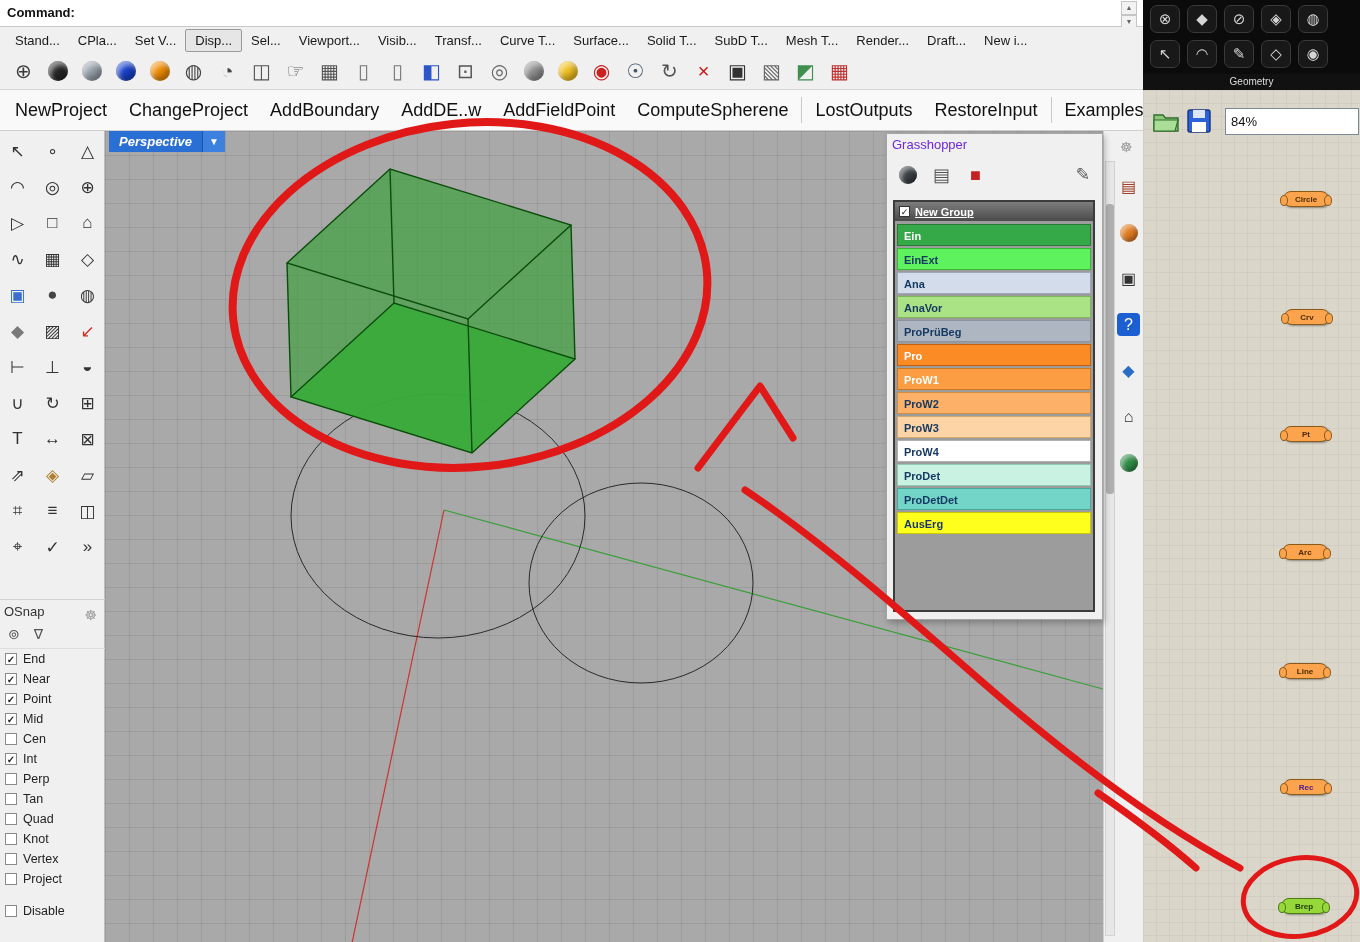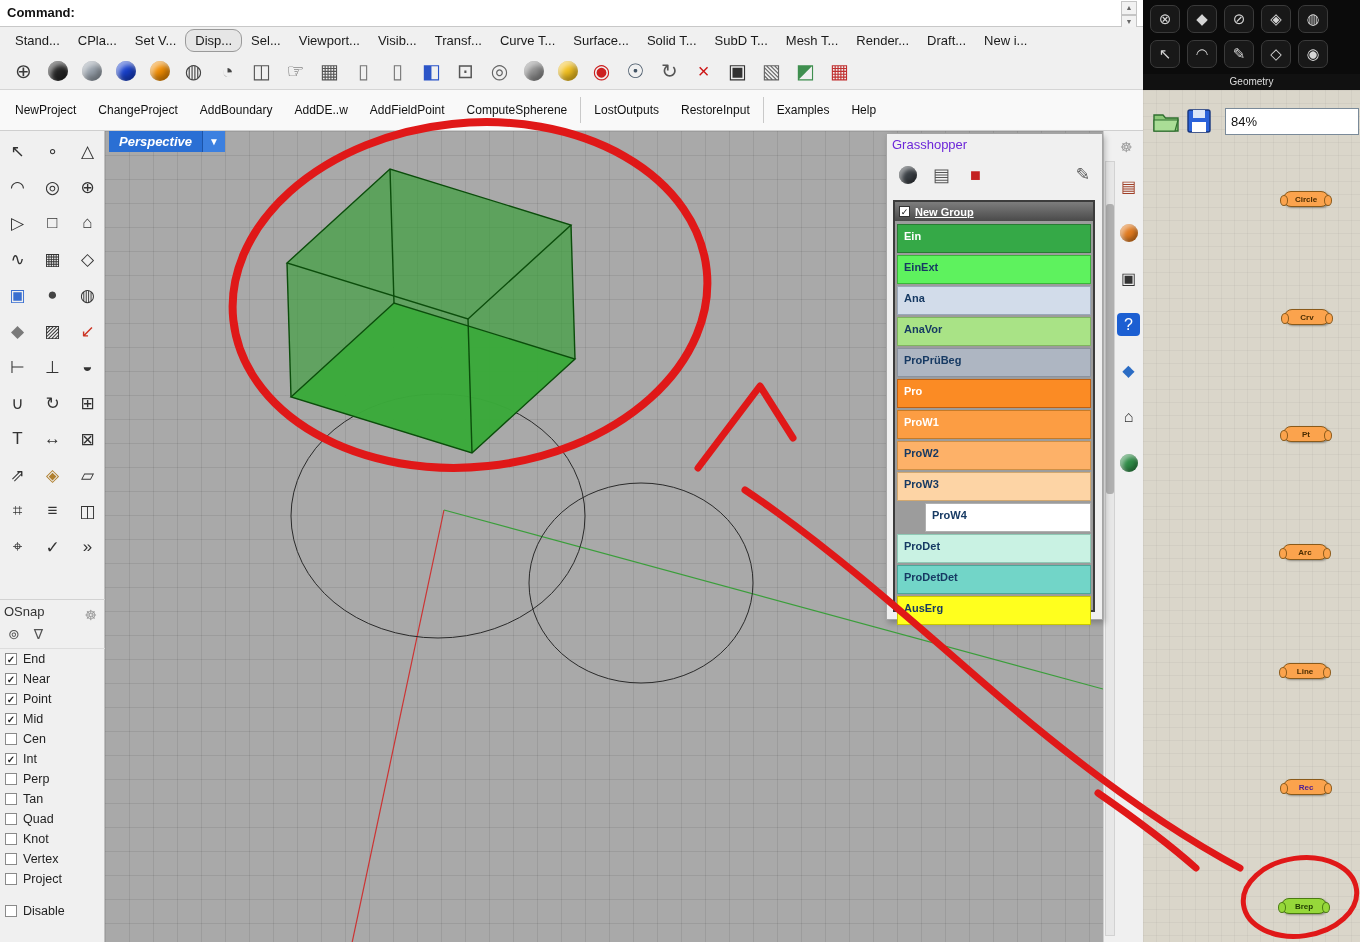--- a/index.html
+++ b/index.html
@@ -9,33 +9,33 @@
 
   
   #command-bar { left:0; top:0; width:1143px; height:27px; background:#fff; border-bottom:1px solid #c8c8c8; }
   #command-label { position:absolute; left:7px; top:5px; font-weight:bold; font-size:13px; color:#111; }
   #cmd-scroll { position:absolute; right:6px; top:1px; width:16px; height:25px; display:flex; flex-direction:column; }
   .cmd-btn { flex:1; font-size:7px; line-height:12px; text-align:center; color:#666; background:#f2f2f2; border:1px solid #c5c5c5; cursor:default; }
 
   
   #menu-bar { left:0; top:27px; width:1143px; height:26px; background:#f0f0f0; display:flex; align-items:center; padding-left:6px; }
   .menu-item { font-size:13px; color:#1a1a1a; padding:3px 9px; white-space:nowrap; }
-  .menu-item.active { border:1px solid #9a9a9a; background:#e6e6e6; border-radius:9px; }
+  .menu-item.active { border:1px solid #9a9a9a; background:#e6e6e6; border-radius:2px; }
   #menu-gear { position:absolute; right:12px; top:4px; color:#9a9a9a; font-size:15px; }
 
   
   #main-toolbar { left:0; top:53px; width:1143px; height:37px; background:#f0f0f0; border-bottom:1px solid #d5d5d5; display:flex; align-items:center; padding-left:8px; gap:3px; }
   .tb-cell { width:31px; height:31px; display:flex; align-items:center; justify-content:center; border-radius:3px; }
   .tb-cell .glyph { font-size:20px; line-height:1; }
   .tb-cell .ball { display:none; width:20px; height:20px; border-radius:50%; box-shadow:inset 3px 4px 5px rgba(255,255,255,.55), inset -3px -4px 6px rgba(0,0,0,.35); }
   .tb-cell.is-ball .ball { display:block; }
 
   
   #plugin-bar { left:0; top:90px; width:1143px; height:41px; background:#f9f9f9; border-bottom:1px solid #cfcfcf; display:flex; align-items:center; padding-left:4px; }
-  .pb-item { font-size:12px; color:#111; padding:0 11px; line-height:40px; white-space:nowrap; }
+  .pb-item { font-size:18px; color:#111; padding:0 11px; line-height:40px; white-space:nowrap; }
   .pb-div { display:none; width:1px; height:26px; background:#c9c9c9; margin:0 2px; }
   .pb-div.show { display:block; }
   .pb-wrap { display:flex; align-items:center; }
 
   
   #left-toolbar { left:0; top:131px; width:105px; height:811px; background:#f0f0f0; border-right:1px solid #bfbfbf; }
   #tool-grid { display:grid; grid-template-columns:repeat(3,35px); grid-auto-rows:36px; padding-top:2px; }
   .tool-cell { display:flex; align-items:center; justify-content:center; font-size:17px; color:#333; }
   
   #osnap { position:absolute; left:0; top:468px; width:105px; border-top:1px solid #d2d2d2; }
@@ -70,21 +70,21 @@
   .gh-tool { width:27px; height:27px; display:flex; align-items:center; justify-content:center; border:1px solid transparent; }
   .gh-tool .glyph { font-size:18px; }
   .gh-tool .ball { display:none; width:18px; height:18px; border-radius:50%; box-shadow:inset 3px 3px 4px rgba(255,255,255,.5), inset -2px -3px 5px rgba(0,0,0,.4); }
   .gh-tool.is-ball .ball { display:block; }
   #gh-pencil { position:absolute; right:12px; top:8px; font-size:17px; color:#555; }
   #gh-group { position:absolute; left:6px; top:66px; width:202px; height:412px; background:#9c9c9c; border:2px solid #3c3c3c; }
   #gh-group-header { height:19px; background:linear-gradient(#7d7d7d,#4a4a4a); display:flex; align-items:center; gap:5px; padding-left:4px; }
   #gh-group-check { width:11px; height:11px; background:#fff; border:1px solid #333; font-size:9px; line-height:10px; text-align:center; color:#111; }
   #gh-group-title { color:#fff; font-size:11px; font-weight:bold;text-decoration:underline; }
   #gh-items { padding:3px 2px; }
-  .gh-item { height:29px; line-height:23px; margin-bottom:2px; border:1px solid #777; font-size:11px; font-weight:bold; padding-left:6px; }
+  .gh-item { height:22px; line-height:23px; margin-bottom:2px; border:1px solid #777; font-size:11px; font-weight:bold; padding-left:6px; }
 
   
   #right-strip { left:1103px; top:131px; width:40px; height:811px; background:#f0f0f0; border-left:1px solid #cfcfcf; z-index:15; }
   #strip-gear { position:absolute; left:16px; top:8px; font-size:14px; color:#9a9a9a; }
   #strip-scrollbar { position:absolute; left:1px; top:30px; width:10px; height:775px; background:#e7e7e7; border:1px solid #d2d2d2; }
   #strip-thumb { position:absolute; left:0; top:42px; width:8px; height:290px; background:#b0b0b0; border-radius:3px; }
   #strip-icons { position:absolute; left:13px; top:44px; display:flex; flex-direction:column; gap:23px; }
   .strip-icon { width:23px; height:23px; display:flex; align-items:center; justify-content:center; border-radius:4px; font-size:16px; }
   .strip-icon .ball { display:none; width:18px; height:18px; border-radius:50%; box-shadow:inset 3px 3px 4px rgba(255,255,255,.5), inset -2px -3px 5px rgba(0,0,0,.35); }
   .strip-icon.is-ball .ball { display:block; }
@@ -657,21 +657,21 @@
         </div>
 
         <div class="gh-item" style="background: rgb(253, 177, 104); color: rgb(23, 58, 99); border-color: rgb(207, 143, 69);">
           <span>ProW2</span>
         </div>
 
         <div class="gh-item" style="background: rgb(253, 212, 165); color: rgb(23, 58, 99); border-color: rgb(210, 168, 111);">
           <span>ProW3</span>
         </div>
 
-        <div class="gh-item" style="background: rgb(255, 255, 255); color: rgb(23, 58, 99); border-color: rgb(176, 176, 176); margin-left: 28px;">
+        <div class="gh-item" style="background: rgb(255, 255, 255); color: rgb(23, 58, 99); border-color: rgb(176, 176, 176);">
           <span>ProW4</span>
         </div>
 
         <div class="gh-item" style="background: rgb(201, 242, 227); color: rgb(23, 58, 99); border-color: rgb(143, 201, 181);">
           <span>ProDet</span>
         </div>
 
         <div class="gh-item" style="background: rgb(114, 213, 200); color: rgb(23, 58, 99); border-color: rgb(74, 168, 154);">
           <span>ProDetDet</span>
         </div>

